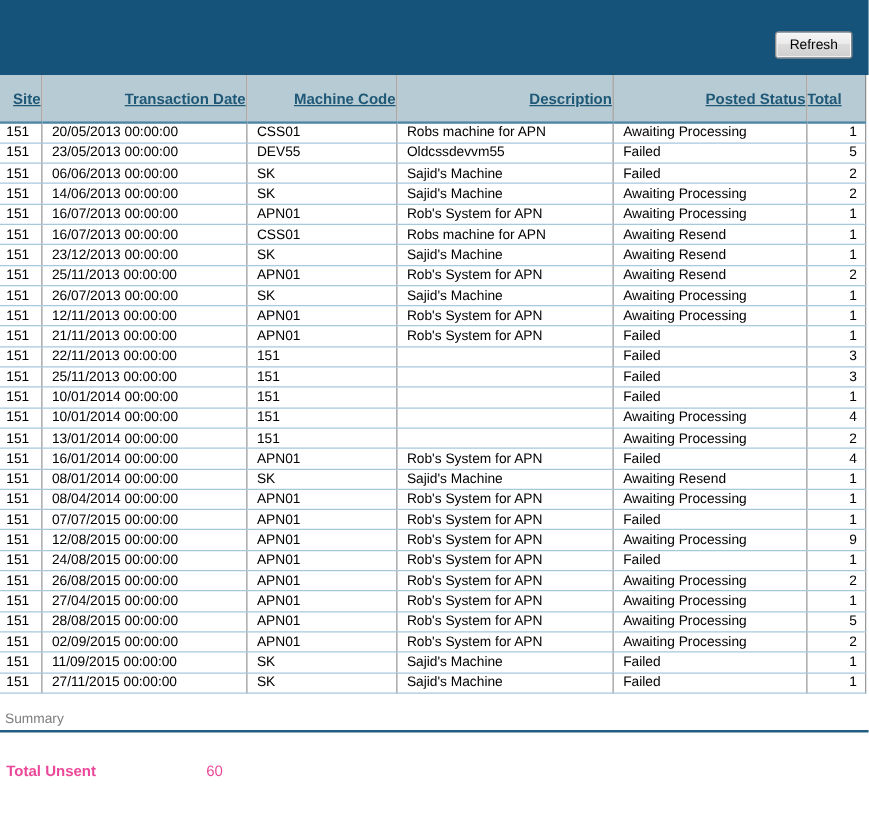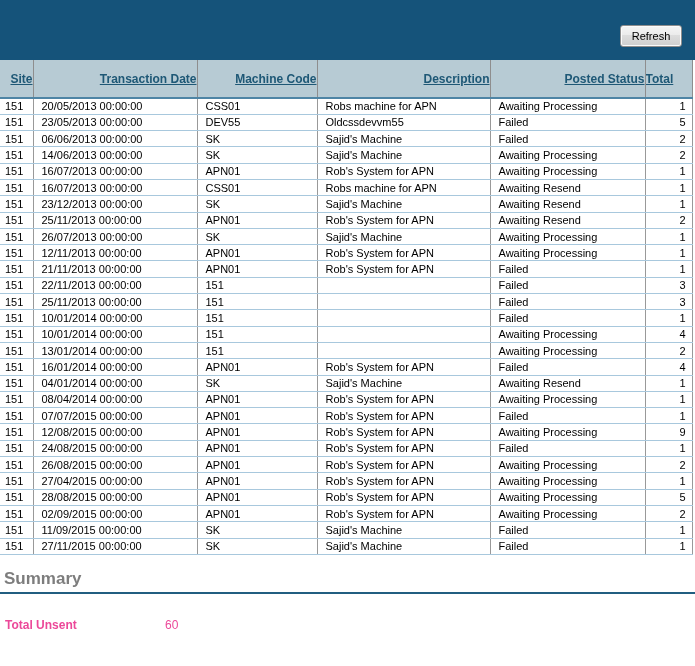--- a/index.html
+++ b/index.html
@@ -84,22 +84,22 @@
     border-right: 1px solid var(--column-border);
     border-bottom: 1px solid var(--row-border);
     white-space: nowrap; overflow: hidden;
     vertical-align: middle;
   }
   table.grid tbody td:first-child { padding-left: 5px; }
   table.grid tbody td.right { text-align: right; padding-right: 6px; padding-left: 0; }
   .summary-heading {
     margin: 14px 0 3px 4px;
     color: var(--summary-heading);
-    font-size: 17px;
-    font-weight: bold;
+    font-size: 11px;
+    font-weight: normal;
   }
   .summary-divider {
     height: 2px;
     width: 695px;
     background: var(--summary-divider);
   }
   .summary-row {
     margin: 24px 0 0 5px;
     font-size: 12px;
     color: #ec4899;
@@ -268,21 +268,21 @@
       <tr>
         <td>151</td>
         <td>16/01/2014 00:00:00</td>
         <td>APN01</td>
         <td>Rob's System for APN</td>
         <td>Failed</td>
         <td class="right">4</td>
       </tr>
       <tr>
         <td>151</td>
-        <td>04/01/2014 00:00:00</td>
+        <td>08/01/2014 00:00:00</td>
         <td>SK</td>
         <td>Sajid's Machine</td>
         <td>Awaiting Resend</td>
         <td class="right">1</td>
       </tr>
       <tr>
         <td>151</td>
         <td>08/04/2014 00:00:00</td>
         <td>APN01</td>
         <td>Rob's System for APN</td>

